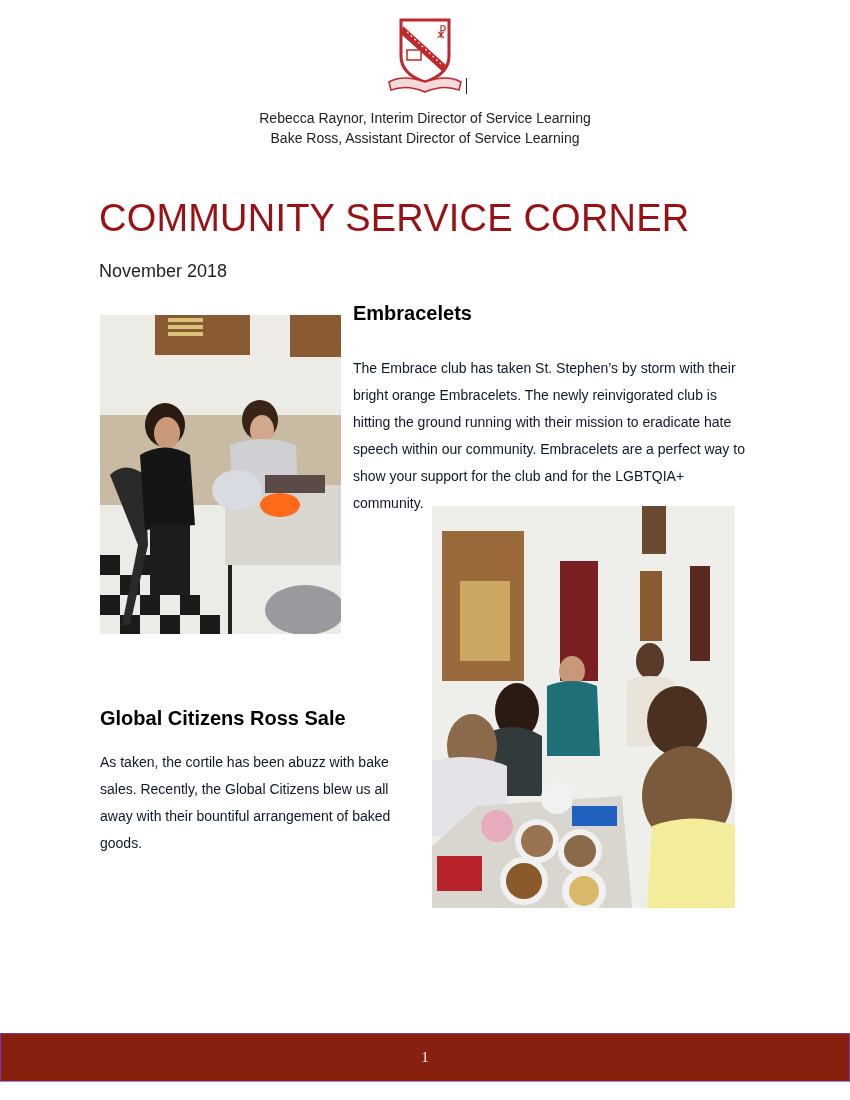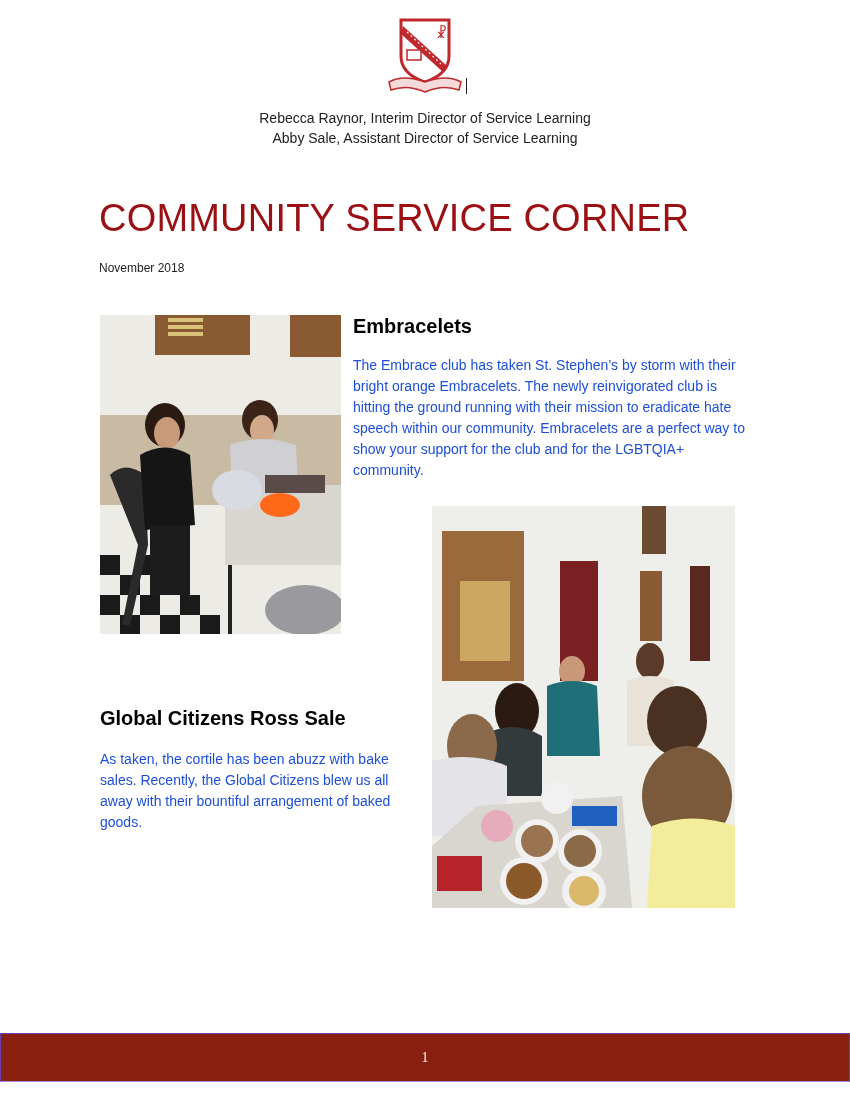--- a/index.html
+++ b/index.html
@@ -5,29 +5,29 @@
     html, body { margin: 0; padding: 0; }
     body {
       width: 850px; height: 1100px; position: relative; overflow: hidden;
       background: #ffffff;
       font-family: "Liberation Sans", "DejaVu Sans", sans-serif;
     }
     .logo { position: absolute; left: 383px; top: 16px; width: 84px; height: 80px; }
     .cursor-mark { position: absolute; left: 466px; top: 78px; width: 1px; height: 16px; background: #222; }
     .staff { position: absolute; left: 0; top: 108px; width: 850px; text-align: center; font-size: 14px; color: #222; line-height: 20px; }
     .title { position: absolute; left: 99px; top: 190px; font-size: 38px; color: #9b1014; letter-spacing: 0.2px; white-space: nowrap; line-height: 56px; text-align: right; }
-    .date { position: absolute; left: 99px; top: 261px; font-size: 12px; color: #222; }
+    .date { position: absolute; left: 99px; top: 261px; font-size: 18px; color: #222; }
     .photo { position: absolute; overflow: hidden; }
     .photo1 { left: 100px; top: 315px; width: 241px; height: 319px; }
     .photo2 { left: 432px; top: 506px; width: 303px; height: 402px; }
     .photo svg { width: 100%; height: 100%; display: block; }
     .h2 { position: absolute; font-weight: bold; font-size: 20px; color: #000; white-space: nowrap; }
-    .h2-emb { left: 353px; top: 315px; }
+    .h2-emb { left: 353px; top: 302px; }
     .h2-bake { left: 100px; top: 707px; }
-    .body-text { position: absolute; font-size: 14px; color: #1d4ed8; line-height: 21px; }
+    .body-text { position: absolute; font-size: 14px; color: #0f172a; line-height: 27px; }
     .txt-emb { left: 353px; top: 355px; width: 395px; }
     .txt-bake { left: 100px; top: 749px; width: 310px; }
     .footer {
       position: absolute; left: 0; top: 1033px; width: 848px; height: 47px;
       background: #881f0f; border: 1px solid #6a3fb0; border-bottom-color: #a58ad8;
       display: flex; align-items: center; justify-content: center;
     }
     .page-num { color: #ffffff; font-family: "Liberation Serif", serif; font-size: 14px; }
   </style>
 </head>
@@ -40,21 +40,21 @@
     <path d="M24 16 L58 48" stroke="#fff" stroke-width="1.2" stroke-dasharray="2 3"></path>
     <text x="53" y="22" font-size="14" fill="#c0282c" font-family="DejaVu Serif, serif">☧</text>
     <rect x="24" y="34" width="14" height="10" fill="#fff" stroke="#c0282c" stroke-width="1.5"></rect>
     <path d="M6 66 Q20 58 42 66 Q64 58 78 66 L76 74 Q60 68 42 76 Q24 68 8 74 Z" fill="#f4dada" stroke="#c0282c" stroke-width="1.5"></path>
   </svg>
 </div>
 <div class="cursor-mark"></div>
 
 <div class="staff">
   <div>Rebecca Raynor, Interim Director of Service Learning</div>
-  <div>Abby Sale, Assistant Director of Service Learning</div>
+  <div>Bake Ross, Assistant Director of Service Learning</div>
 </div>
 
 <div class="title">COMMUNITY SERVICE CORNER</div>
 <div class="date">November 2018</div>
 
 <div class="photo photo1">
   <svg viewBox="0 0 241 319" preserveAspectRatio="none">
     <rect width="241" height="319" fill="#ecebe6"></rect>
     <rect x="0" y="100" width="241" height="90" fill="#c9bba3"></rect>
     <rect x="55" y="0" width="95" height="40" fill="#8a5a32"></rect>

